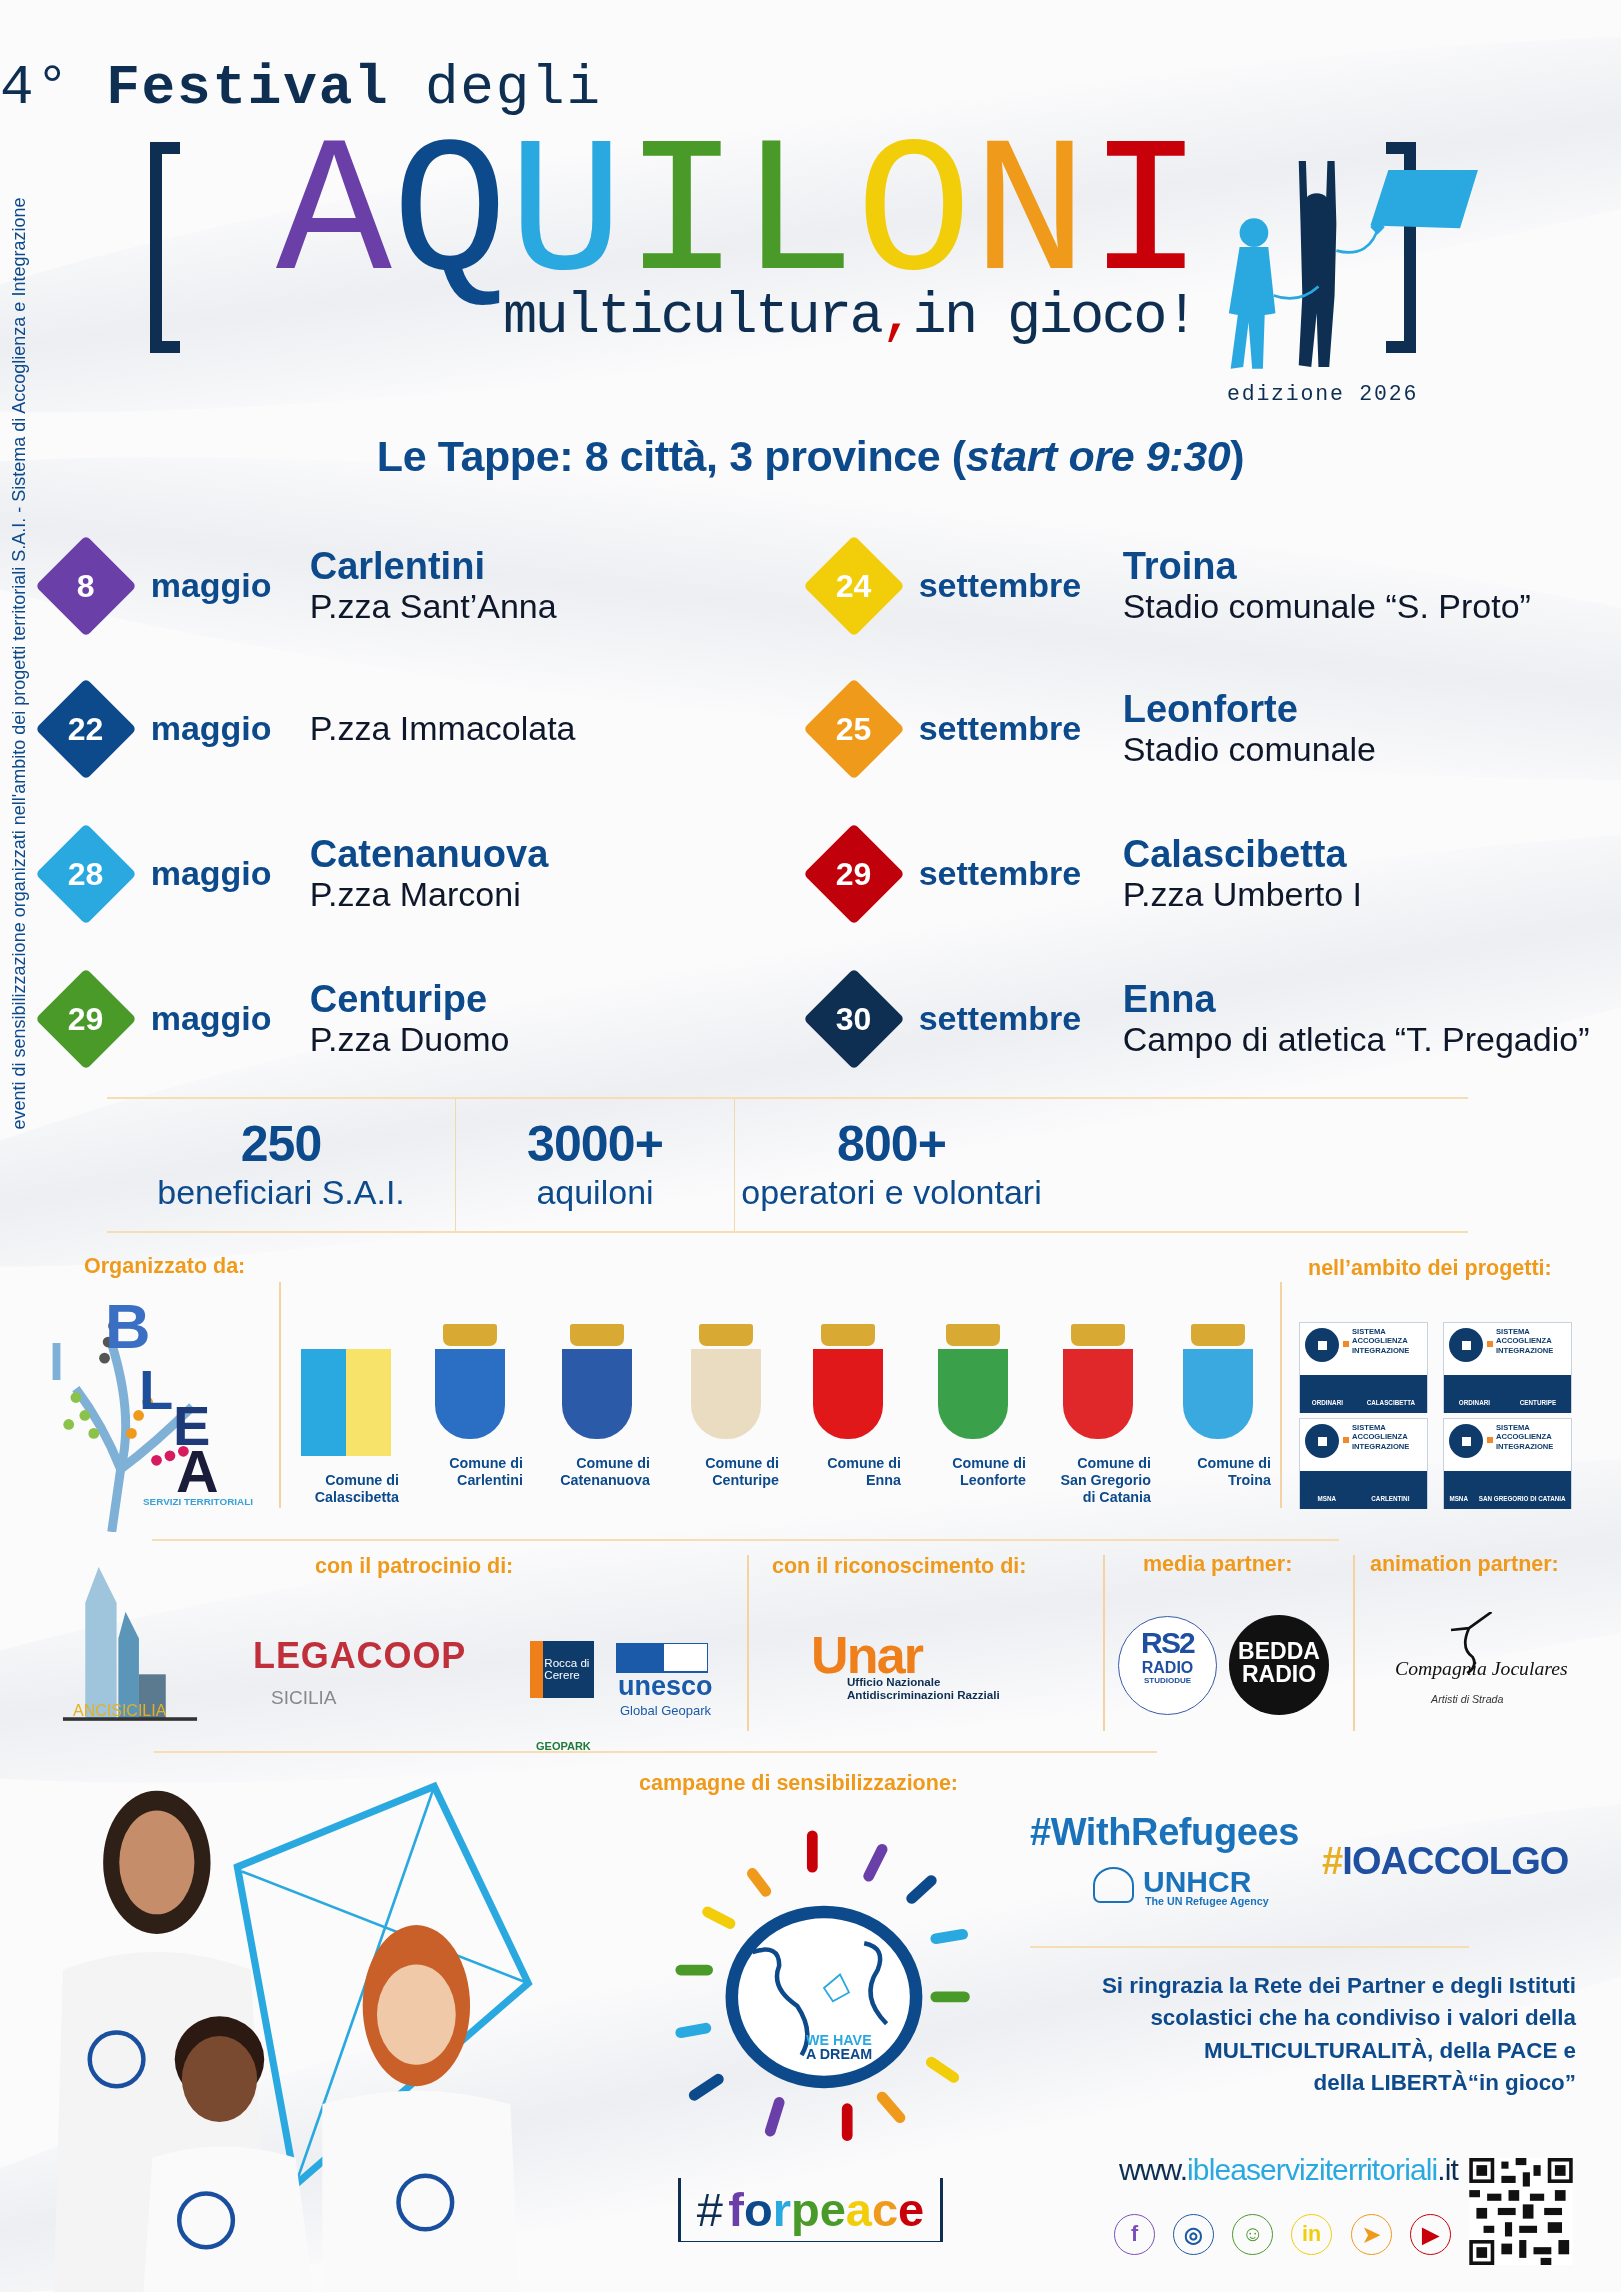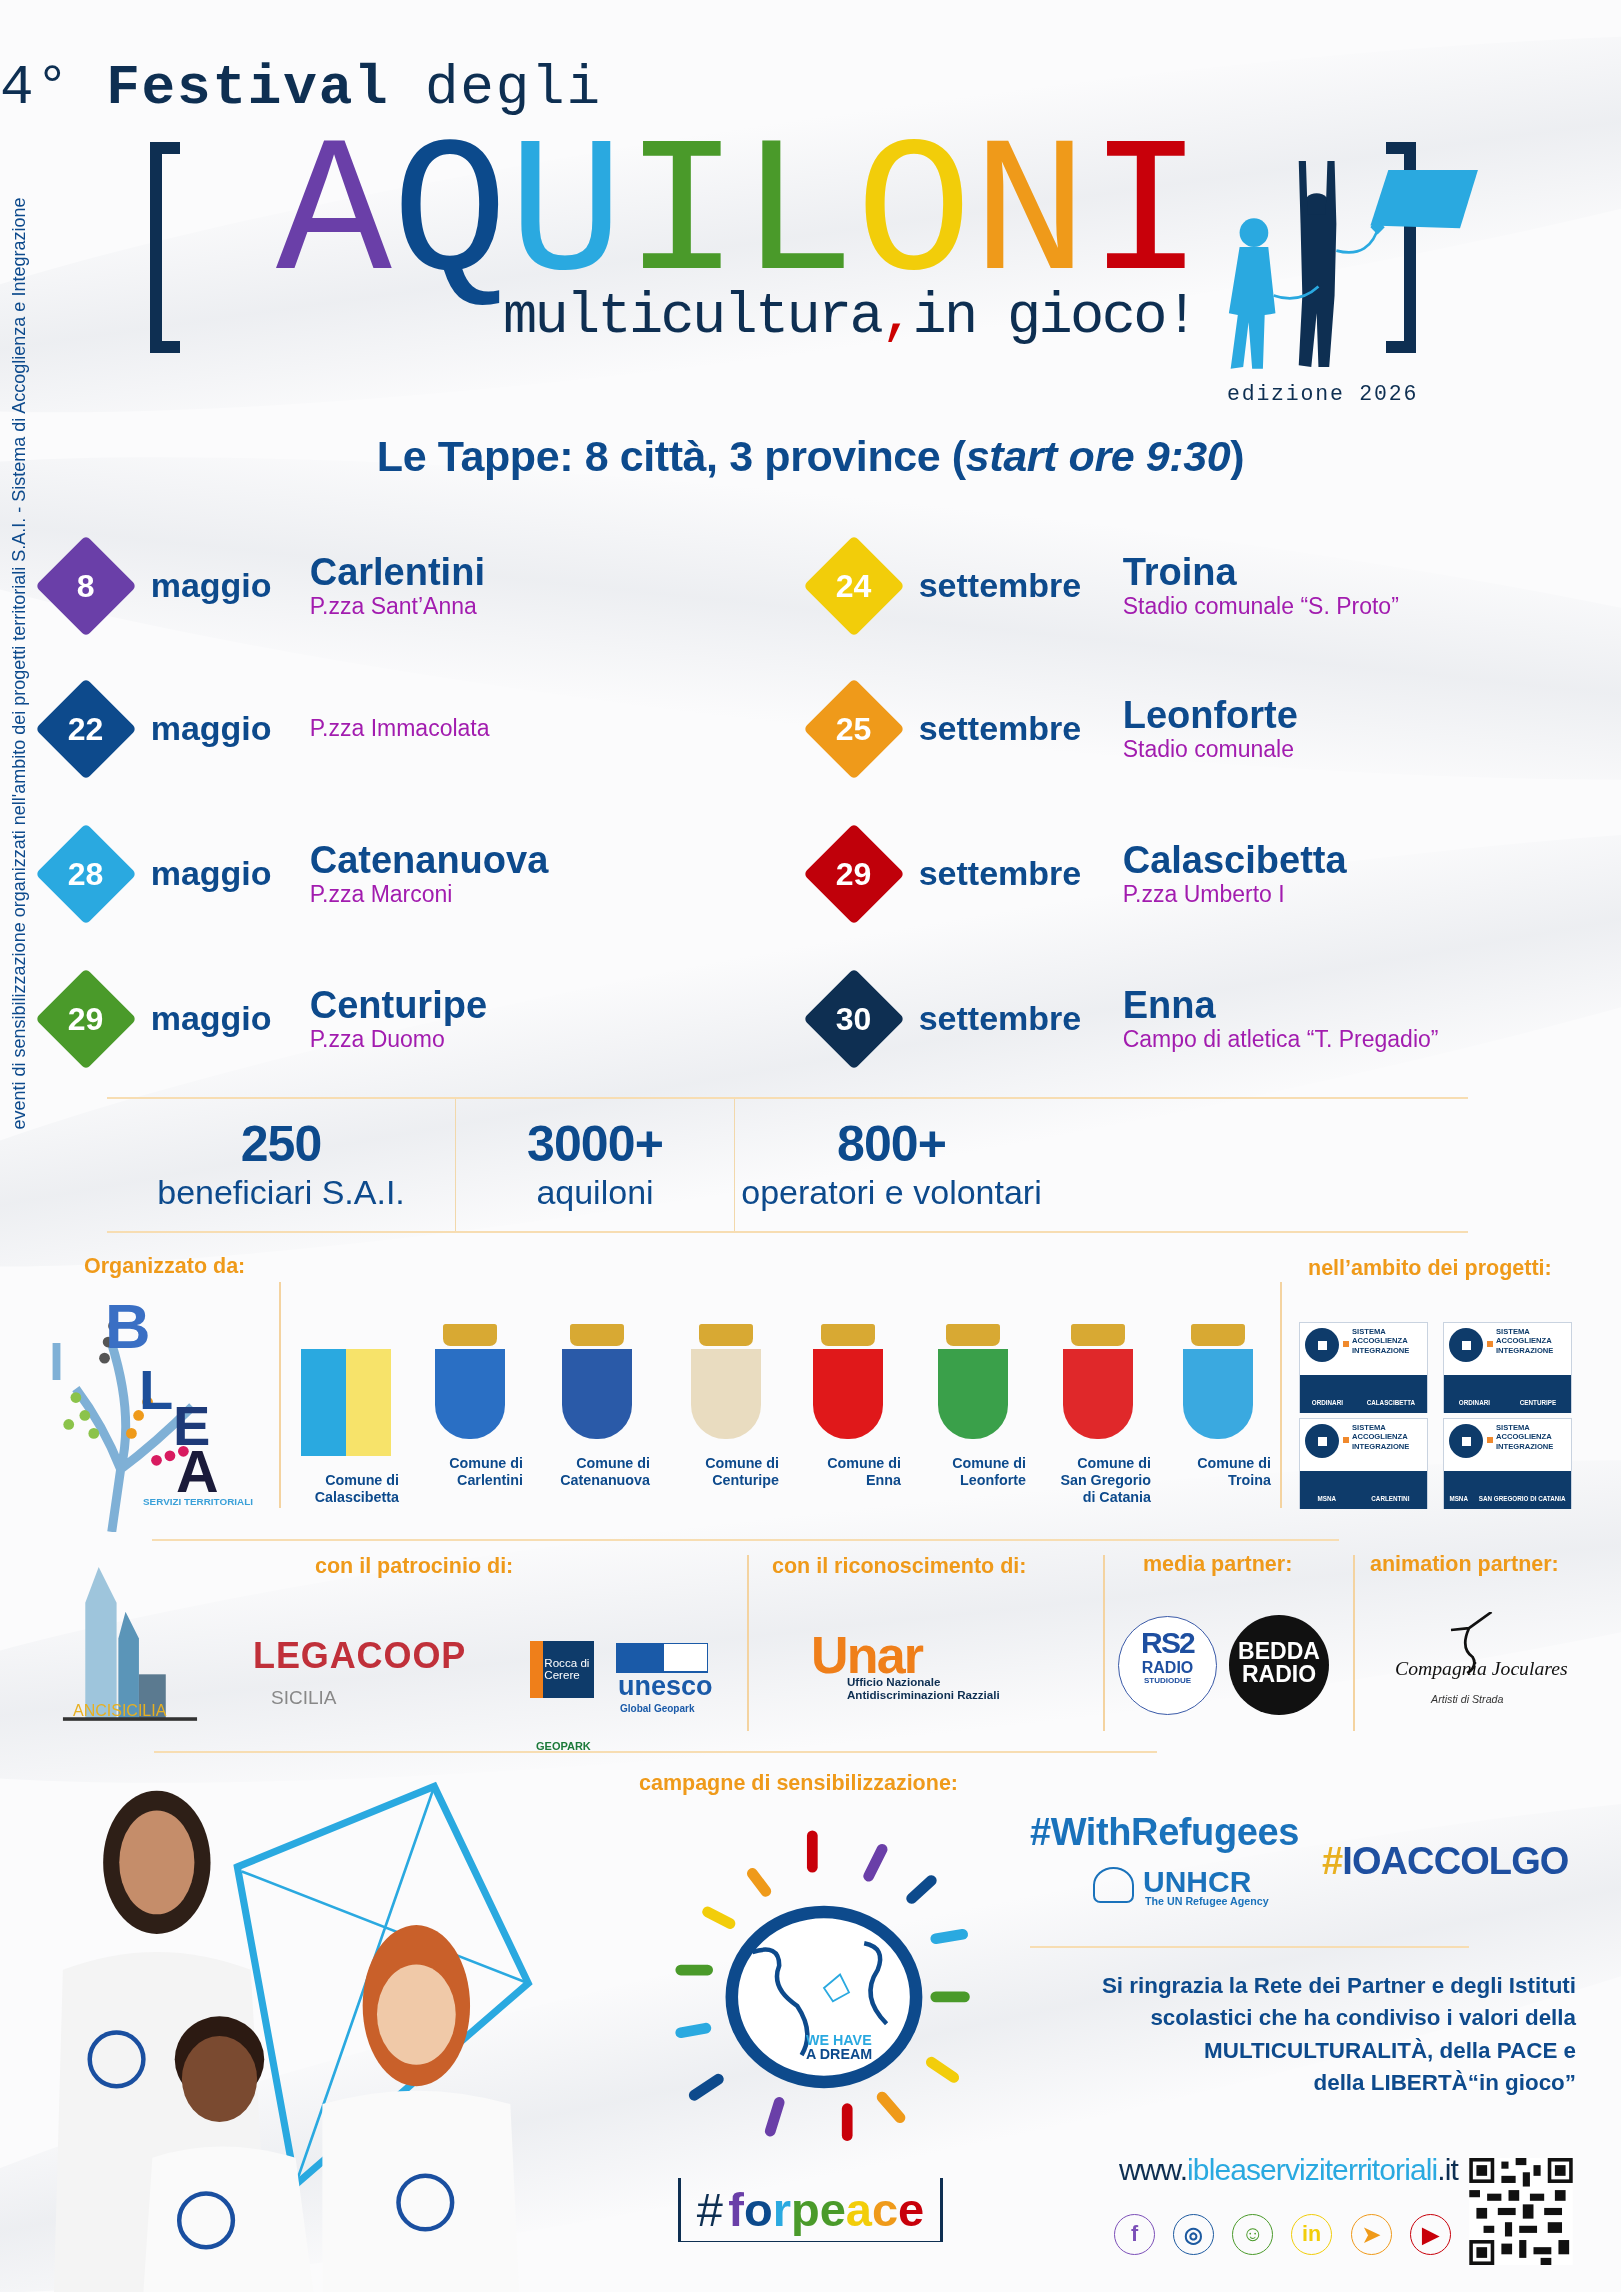--- a/index.html
+++ b/index.html
@@ -22,21 +22,21 @@
   .kids{position:absolute;left:1218px;top:161px;width:269px;height:224px}
   .edition{position:absolute;left:1227px;top:382px;font-size:21.5px;color:#0e2f52;letter-spacing:1.8px}
   .tappe{position:absolute;left:0;width:1621px;top:432px;text-align:center;font-size:43px;font-weight:700;color:#0d4a8c;letter-spacing:-0.4px}
   .tappe i{font-style:italic}
   .stop{position:absolute;height:99px;display:flex;align-items:center}
   .diamond{width:72px;height:72px;transform:rotate(45deg);border-radius:5.4px;display:flex;align-items:center;justify-content:center;margin-left:14.3px;margin-right:23px;flex:none}
   .diamond span{transform:rotate(-45deg);color:#fff;font-weight:700;font-size:32px}
   .month{font-size:34px;font-weight:700;color:#0d4a8c;margin-left:5.4px;margin-right:25px;flex:none}
   .place{display:flex;flex-direction:column;line-height:1.1}
   .city{font-size:38px;font-weight:700;color:#0d4a8c}
-  .addr{font-size:23px;color:#a21caf;font-weight:400}
+  .addr{font-size:34px;color:#0f172a;font-weight:400}
   .stats{position:absolute;left:107px;top:1097px;width:1361px;height:136px;border-top:2.7px solid #f7ddb2;border-bottom:2.7px solid #f7ddb2;display:flex}
   .stat{display:flex;flex-direction:column;align-items:center;justify-content:center;border-right:0.9px solid #f2d8ab}
   .stat:last-child{border-right:none}
   .stat .num{font-size:50px;font-weight:700;color:#0d4a8c;letter-spacing:-0.9px;line-height:1.1}
   .stat .lbl{font-size:34px;color:#0d4a8c;line-height:1.2}
   .orange-h{color:#ef9a1a;font-weight:700;font-size:21.5px}
   .vline{position:absolute;width:1.8px;background:#f4d3a0}
   .hline{position:absolute;height:1.8px;background:#f7ddb2}
   .crest{position:absolute;width:107px;text-align:right}
   .crest .shield{margin:0 auto;width:70px;height:90px;border-radius:0 0 34px 34px;position:relative}
@@ -386,21 +386,21 @@
   <div style="position:absolute;left:14.3px;top:16px;font-size:11.6px;color:#fff;line-height:1.05">
     <div>Rocca di</div>
     <div>Cerere</div>
   </div>
 </div>
 <div class="abs" style="left:536px;top:1740px;font-size:11px;font-weight:700;color:#1d7a3a">GEOPARK</div>
 <div class="abs" style="left:616px;top:1643px;width:92px;height:30px;background:#1a5aa8;border:1.8px solid #1a5aa8">
   <div style="position:absolute;right:0;top:0;width:43px;height:27px;background:#fff"></div>
 </div>
 <div class="abs" style="left:618px;top:1671px;font-size:27px;font-weight:700;color:#1a5aa8">unesco</div>
-<div class="abs" style="left:620px;top:1703px;font-size:10px;font-weight:700;color:#1a5aa8">Global Geopark</div>
+<div class="abs" style="left:620px;top:1703px;font-size:13px;font-weight:400;color:#1a5aa8">Global Geopark</div>
 
 <div class="vline" style="left:747px;top:1555px;height:176px"></div>
 
 <div class="abs orange-h" style="left:772px;top:1554px">con il riconoscimento di:</div>
 <div class="abs" style="left:811px;top:1625px;font-size:52px;font-weight:700;color:#ef7f1a;letter-spacing:-1.8px">Unar</div>
 <div class="abs" style="left:847px;top:1675px;font-size:11.6px;font-weight:700;color:#0e2f52;line-height:1.15">
   <div>Ufficio Nazionale</div>
   <div>Antidiscriminazioni Razziali</div>
 </div>
 

